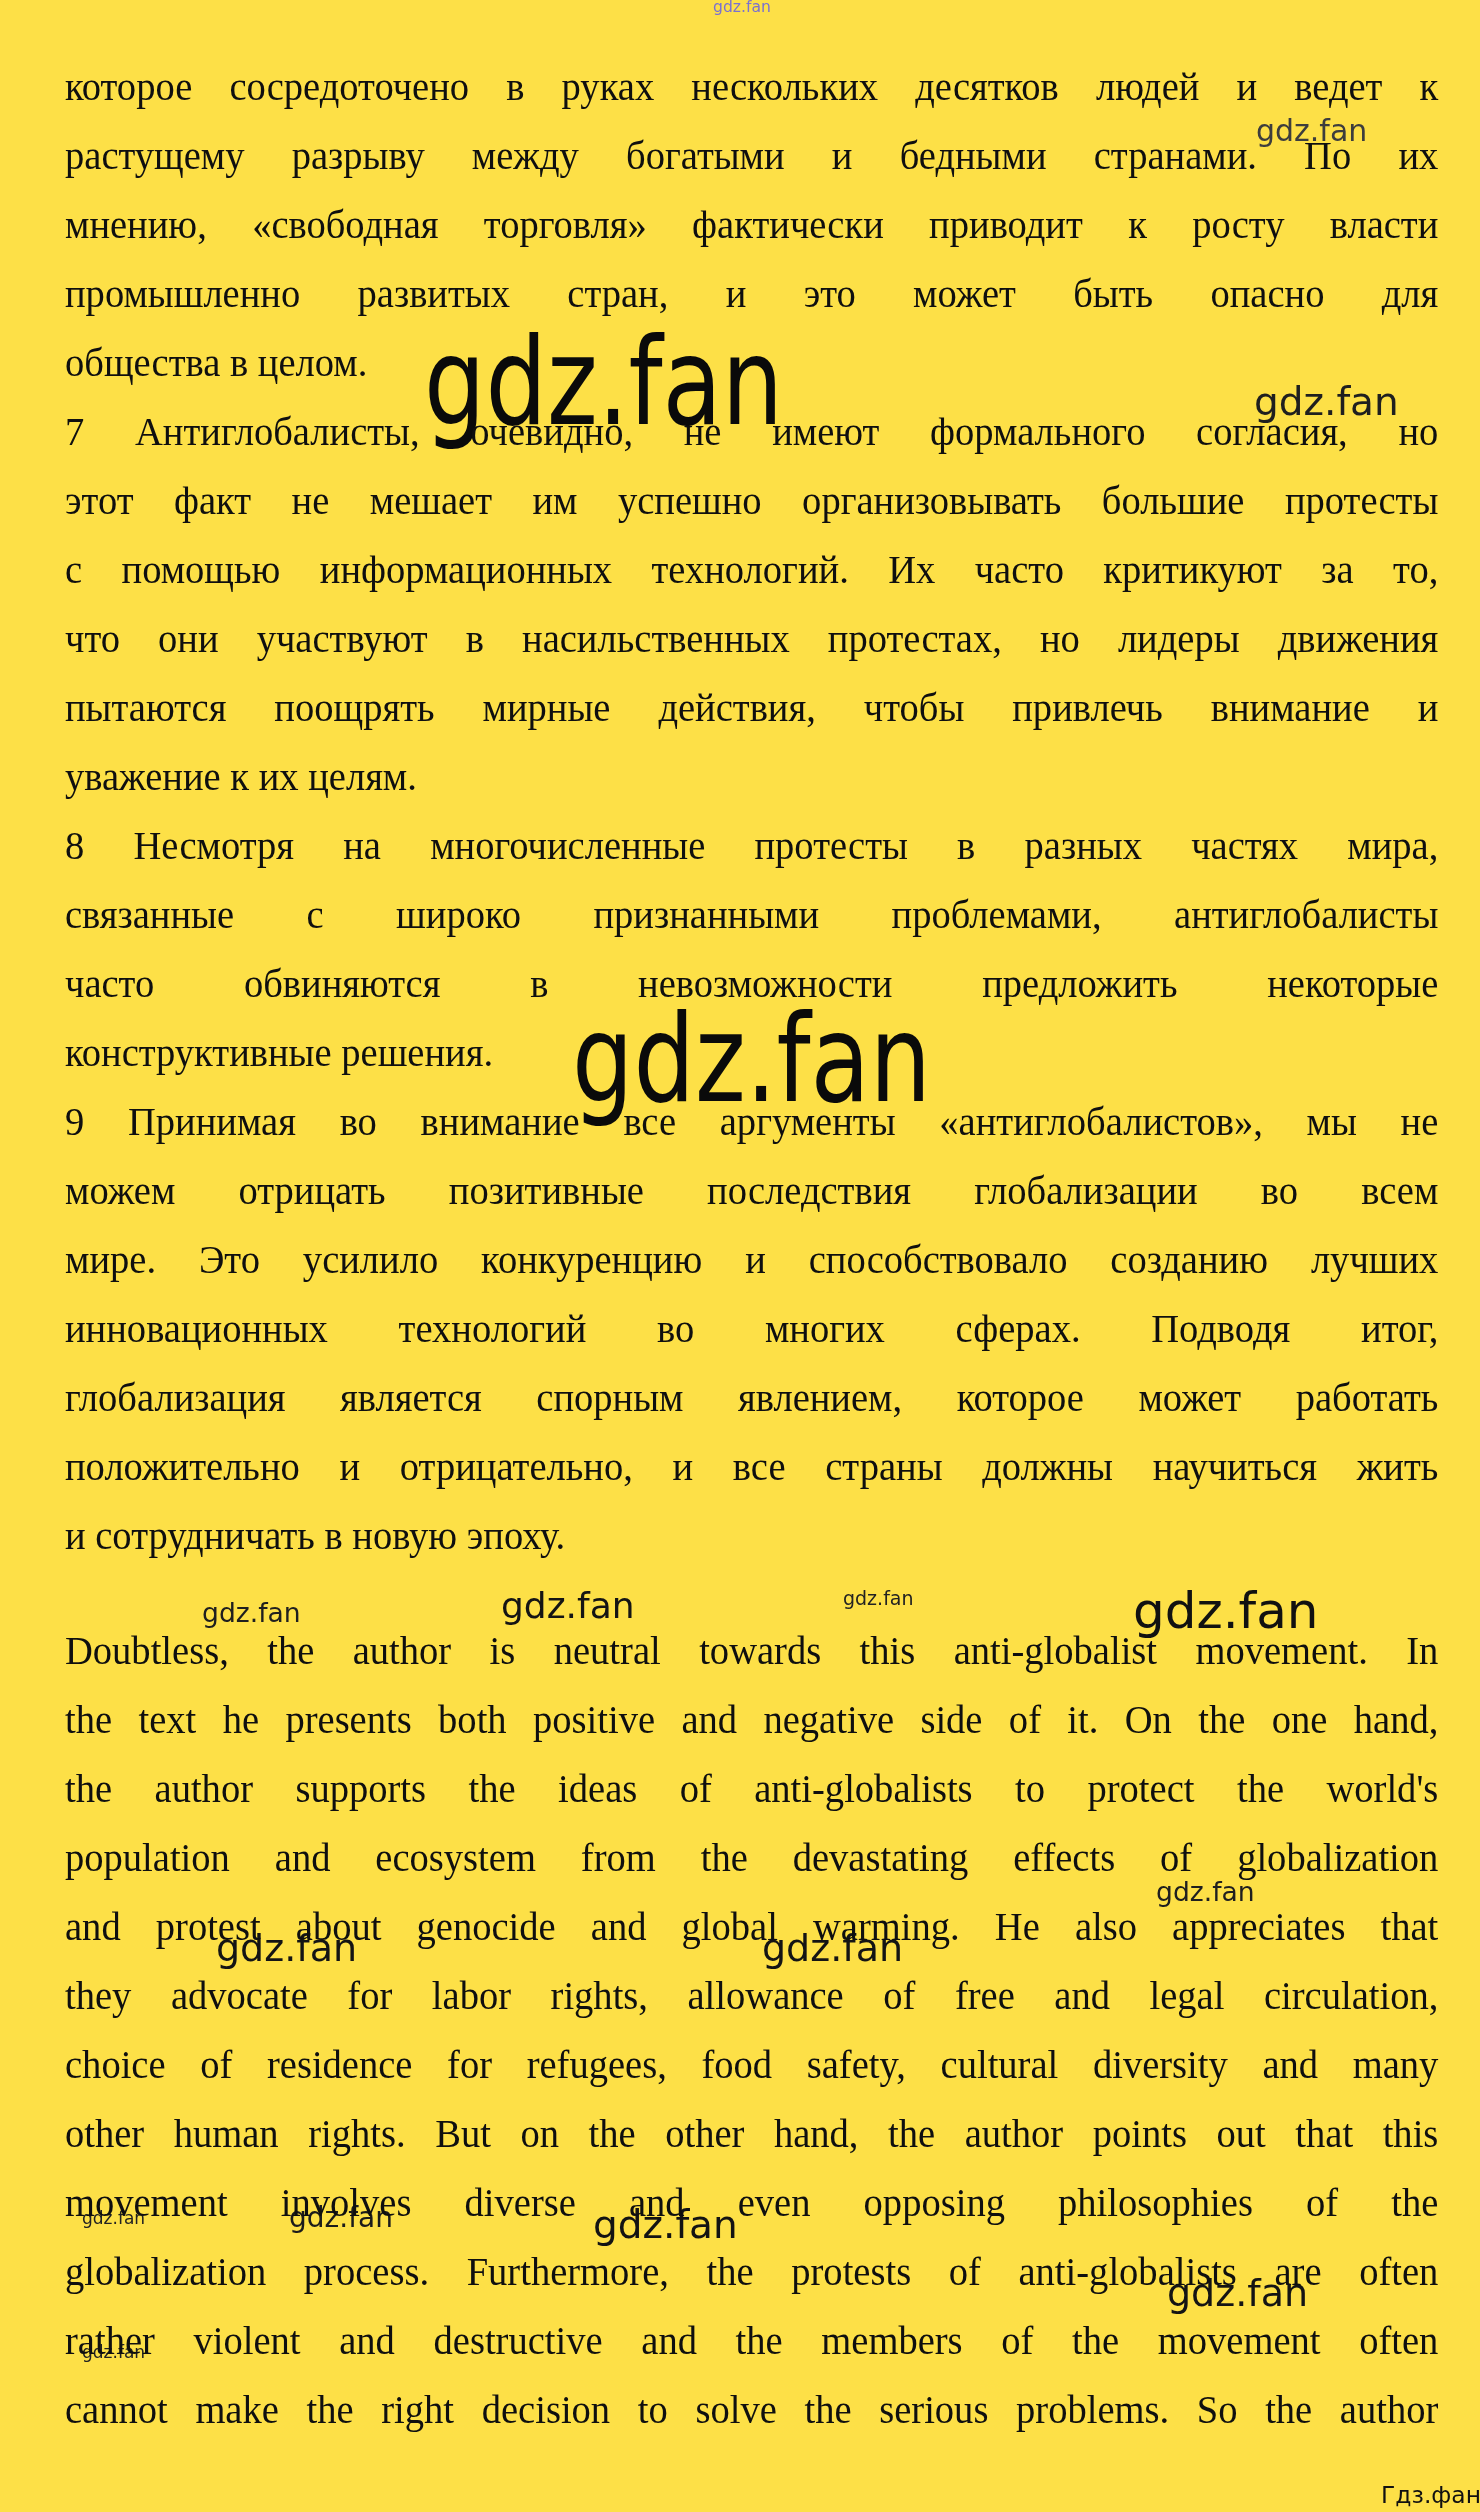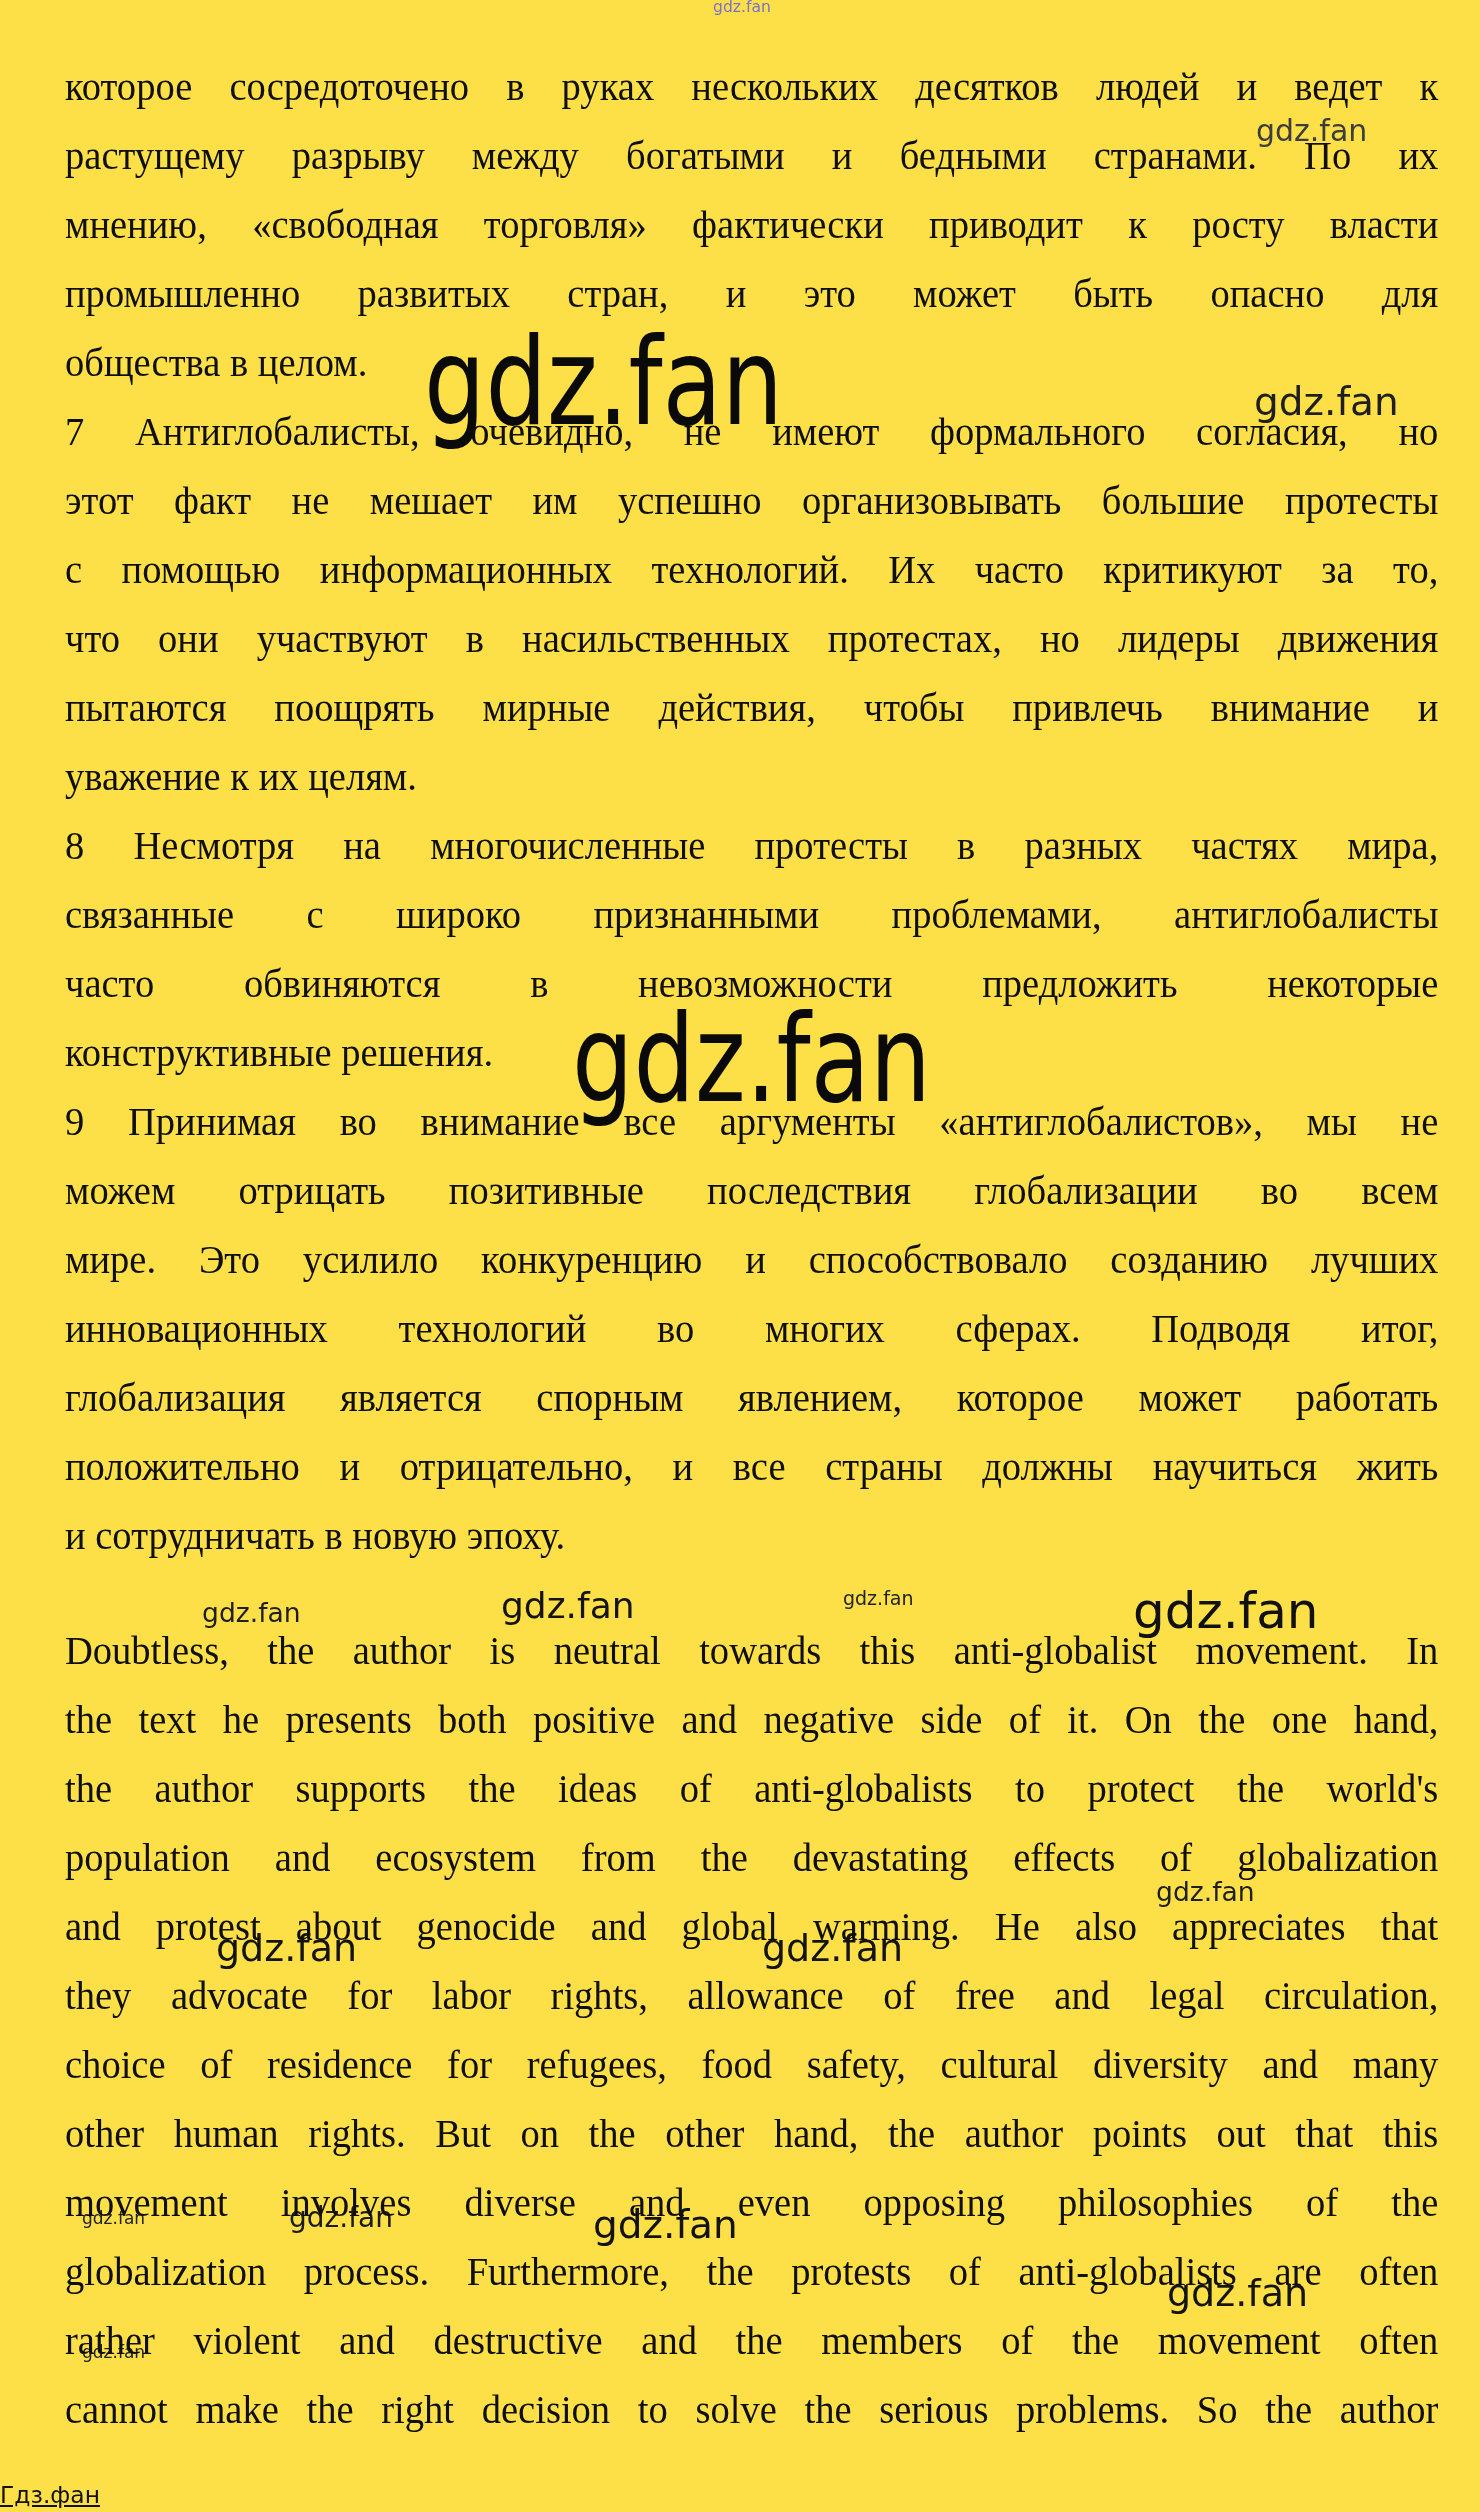--- a/index.html
+++ b/index.html
@@ -37,25 +37,24 @@
     line-height: 1;
     transform-origin: 0 0;
     white-space: nowrap;
     font-weight: normal;
   }
   .footer-label {
     position: absolute;
     top: 2481px;
     left: 0;
     width: 1481px;
-    text-align: left;
+    text-align: right;
     font-family: "DejaVu Sans", "Liberation Sans", sans-serif;
     font-size: 23.4px;
     color: #111111;
-    text-decoration: underline;
   }
 </style>
 </head>
 <body>
 
 <div class="page">
   <div id="wm-layer">
       <span class="wm" style="left: 713px; top: 0px; font-size: 15.6px; color: rgb(123, 114, 207);">gdz.fan</span>
       <span class="wm" style="left: 1256px; top: 116px; font-size: 30px; color: rgb(61, 61, 61);">gdz.fan</span>
       <span class="wm" style="left: 424px; top: 322px; font-size: 121px; color: rgb(10, 10, 10); transform: scaleX(0.8);">gdz.fan</span>

